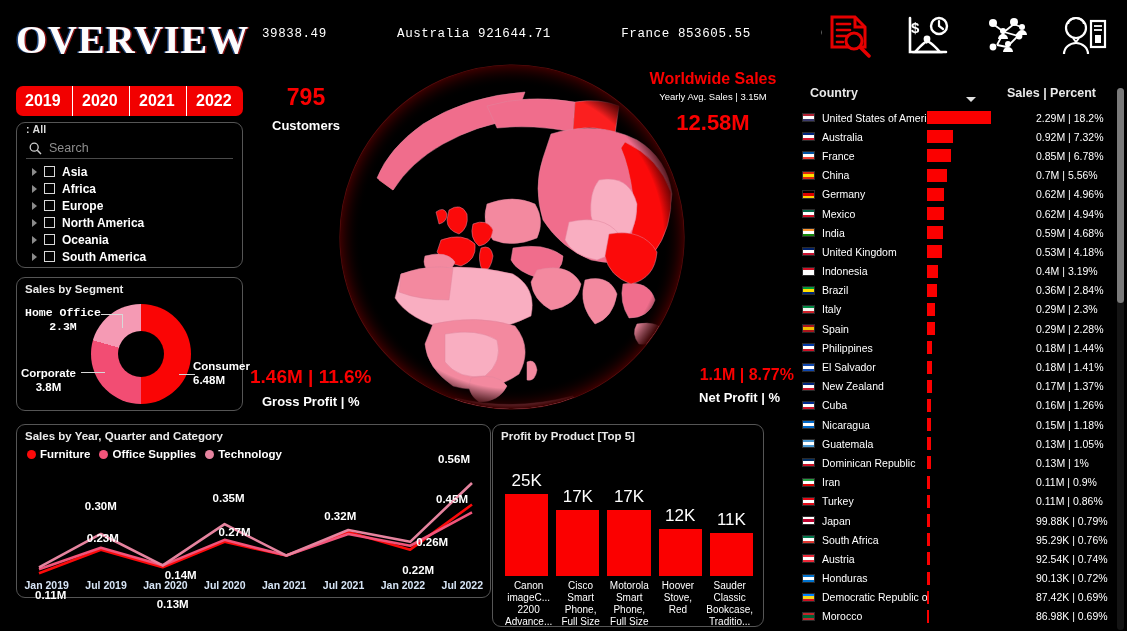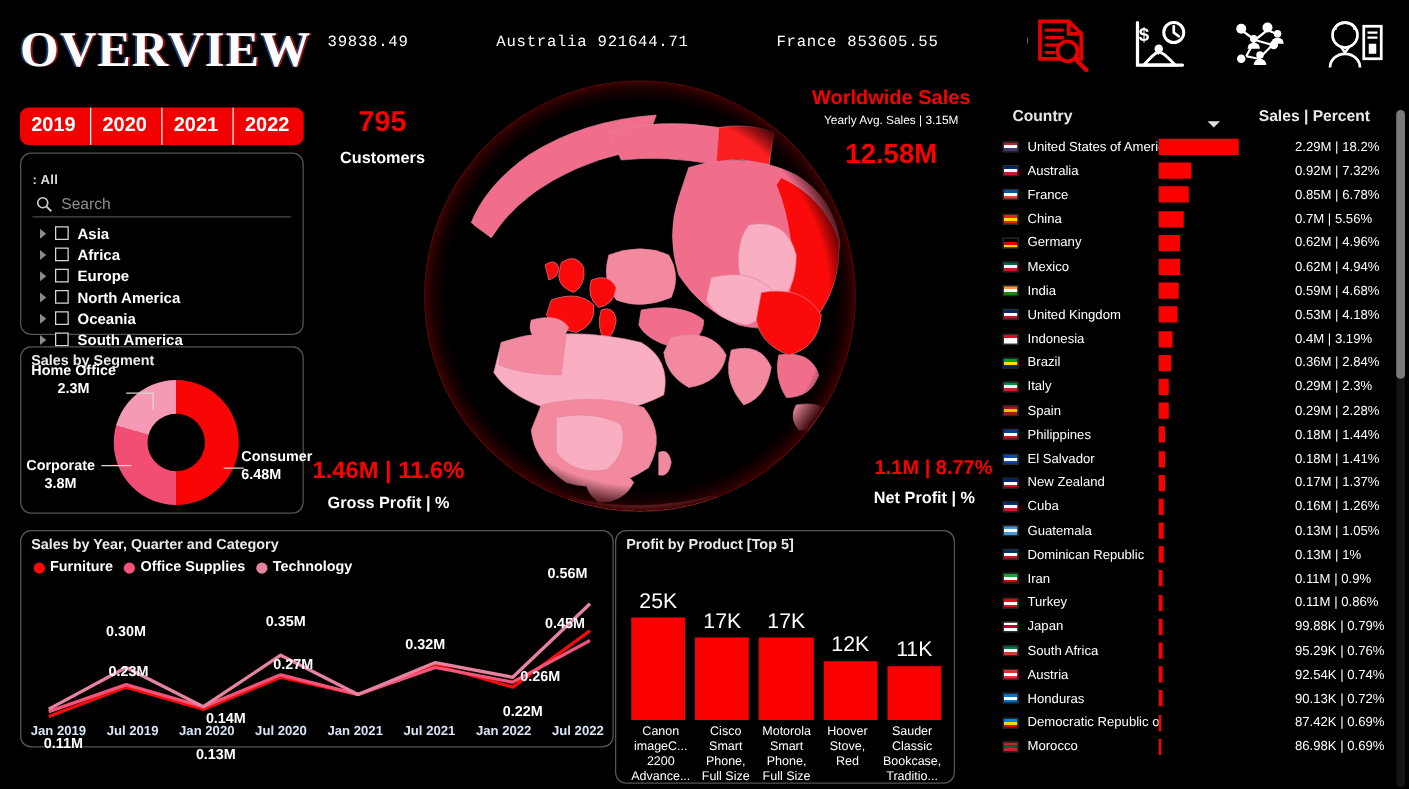--- a/index.html
+++ b/index.html
@@ -46,21 +46,21 @@
     color: #fff; font-size: 16px; font-weight: bold;
     border-right: 1.5px solid #fff; cursor: pointer;
   }
   .year:last-child { border-right: none; }
 
   
   .panel {
     position: absolute;
     background: #000; border: 1.2px solid #555; border-radius: 9px;
   }
-  .filter { left: 16px; top: 122px; width: 227px; height: 146px; padding: 15px 9px 0 9px; }
+  .filter { left: 16px; top: 122px; width: 227px; height: 146px; padding: 0 9px 0 9px; }
   .filter-head { font-size: 10.5px; color: #dcdcdc; font-weight: bold; letter-spacing: .2px; }
   .searchrow { display: flex; align-items: center; gap: 7px; border-bottom: 1px solid #4a4a4a; padding: 3px 0 3px 3px; margin-top: 3px; }
   .searchrow .ph { font-size: 12.5px; color: #8d8d8d; }
   .tree { margin-top: 4px; }
   .tnode { display: flex; align-items: center; gap: 7px; height: 17px; padding-left: 6px; cursor: pointer; }
   .caret { width: 0; height: 0; border-left: 5px solid #8b8b8b; border-top: 4px solid transparent; border-bottom: 4px solid transparent; }
   .cbox { width: 11px; height: 11px; border: 1.3px solid #d8d8d8; background: #000; }
   .tlabel { font-size: 12px; color: #fff; font-weight: bold; }
 
   
@@ -261,21 +261,21 @@
         <span class="tlabel">South America</span>
       </div>
     </div>
   </div>
 
   <div class="panel donut-card">
     <div class="card-title">Sales by Segment</div>
     <div class="donut-wrap">
       <div class="donut"></div>
     </div>
-    <div class="dlbl" style="left:8px; top:12px;">
+    <div class="dlbl" style="left:8px; top:28px;font-family:Liberation Mono, monospace;">
       <div>Home Office</div>
       <div class="v" style="text-align:center">2.3M</div>
     </div>
     <div class="leader" style="left:84px; top:36px; width:22px;"></div>
     <div class="leader" style="left:105px; top:36px; width:1px; height:14px;"></div>
 
     <div class="dlbl" style="left:4px; top:88px;">
       <div>Corporate</div>
       <div class="v" style="text-align:center">3.8M</div>
     </div>
@@ -501,20 +501,28 @@
           </span>
           <span class="valcell">0.17M | 1.37%</span>
         </div>
         <div class="trow">
           <span class="flag" style="background: linear-gradient(rgb(0, 42, 143) 0px, rgb(0, 42, 143) 33%, rgb(255, 255, 255) 33%, rgb(255, 255, 255) 66%, rgb(207, 20, 43) 66%, rgb(207, 20, 43) 100%);"></span>
           <span class="cname">Cuba</span>
           <span class="barcell">
             <div class="bar" style="width: 4.43077px;"></div>
           </span>
           <span class="valcell">0.16M | 1.26%</span>
+        </div>
+        <div class="trow">
+          <span class="flag" style="background: linear-gradient(rgb(0, 103, 198) 0px, rgb(0, 103, 198) 33%, rgb(255, 255, 255) 33%, rgb(255, 255, 255) 66%, rgb(0, 103, 198) 66%, rgb(0, 103, 198) 100%);"></span>
+          <span class="cname">Nicaragua</span>
+          <span class="barcell">
+            <div class="bar" style="width: 4.14945px;"></div>
+          </span>
+          <span class="valcell">0.15M | 1.18%</span>
         </div>
         <div class="trow">
           <span class="flag" style="background: linear-gradient(rgb(73, 151, 208) 0px, rgb(73, 151, 208) 33%, rgb(255, 255, 255) 33%, rgb(255, 255, 255) 66%, rgb(73, 151, 208) 66%, rgb(73, 151, 208) 100%);"></span>
           <span class="cname">Guatemala</span>
           <span class="barcell">
             <div class="bar" style="width: 3.69231px;"></div>
           </span>
           <span class="valcell">0.13M | 1.05%</span>
         </div>
         <div class="trow">

